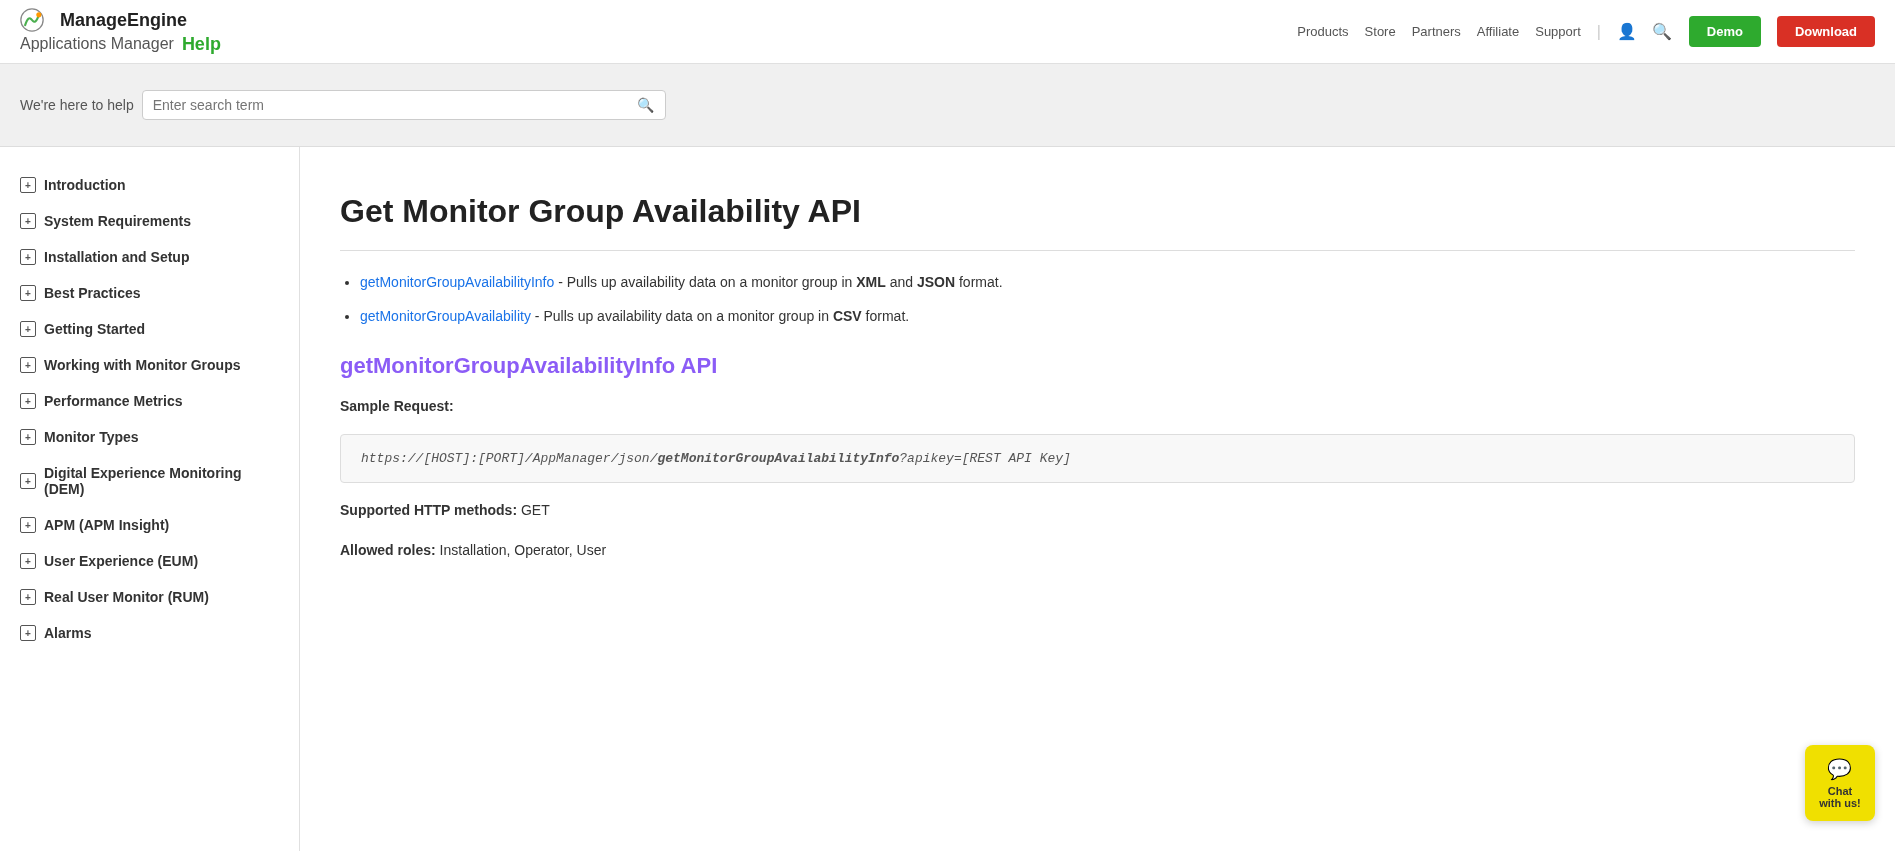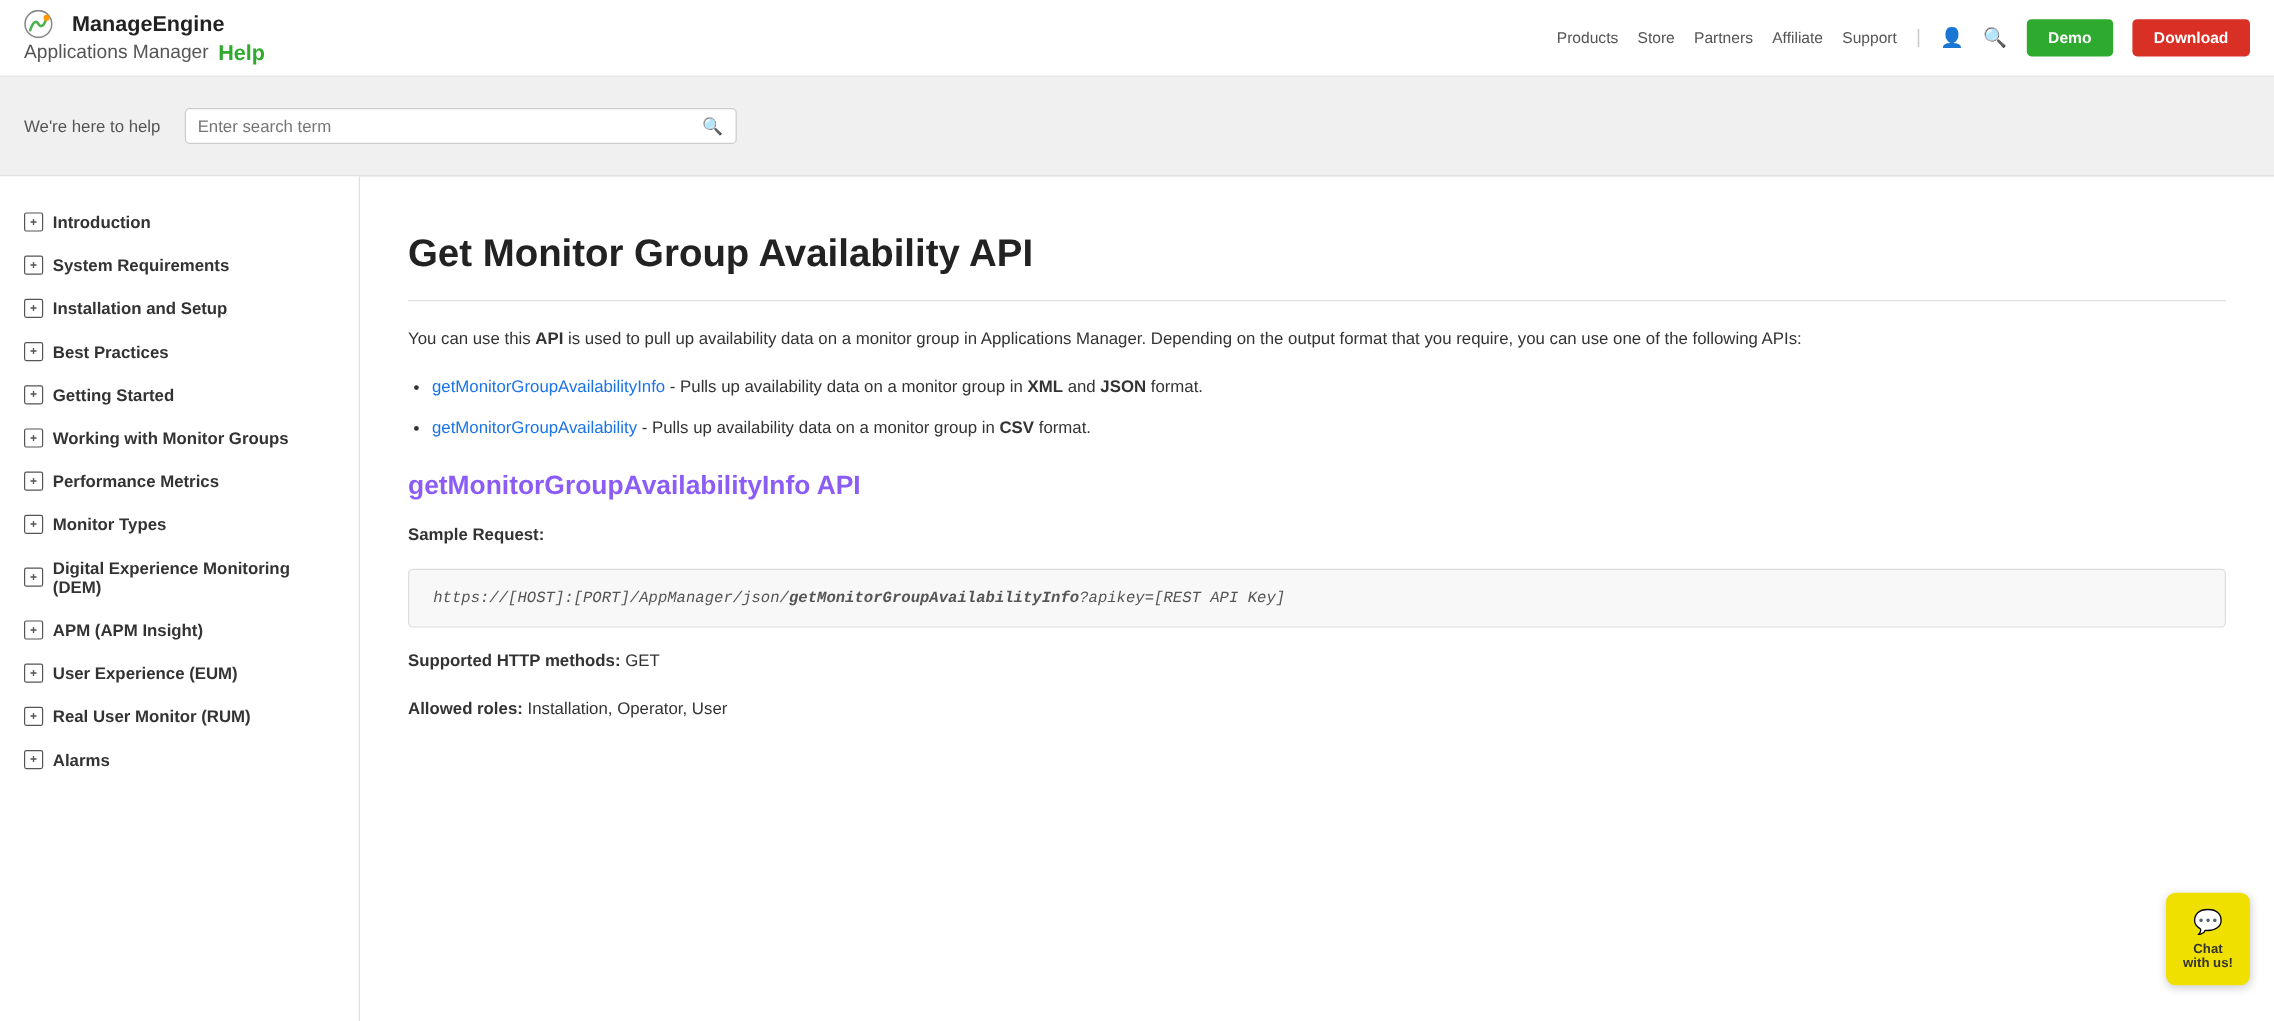--- a/index.html
+++ b/index.html
@@ -97,36 +97,36 @@
       cursor: pointer;
       color: #555;
     }
 
     
     .search-bar {
       background: #f0f0f0;
       padding: 26px 20px;
       display: flex;
       align-items: center;
-      gap: 20px;
+      gap: 8px;
       border-bottom: 1px solid #ddd;
     }
     .search-bar-label {
       color: #555;
       font-size: 14px;
       white-space: nowrap;
     }
     .search-input-wrapper {
       display: flex;
       align-items: center;
       background: #fff;
       border: 1px solid #ccc;
       border-radius: 4px;
       padding: 6px 10px;
-      width: 460px;
+      width: 524px;
     }
     .search-input-wrapper input {
       border: none;
       outline: none;
       width: 100%;
       font-size: 14px;
       color: #999;
       background: transparent;
     }
     .search-icon {
@@ -369,23 +369,20 @@
     <div class="sidebar-item">
       <div class="sidebar-item-icon">+</div>
       <span class="sidebar-item-label">Alarms</span>
     </div>
   </div>
 
   <div class="content">
     <h1>Get Monitor Group Availability API</h1>
     <hr>
 
-    <p>
-      <span>You can use this </span><strong>API</strong><span> is used to pull up availability data on a monitor group in Applications Manager. Depending on the output format that you require, you can use one of the following APIs:</span>
-    </p>
 
     <ul>
       <li>
         <a href="#">getMonitorGroupAvailabilityInfo</a><span> - Pulls up availability data on a monitor group in </span><strong>XML</strong><span> and </span><strong>JSON</strong><span> format.</span>
       </li>
       <li>
         <a href="#">getMonitorGroupAvailability</a><span> - Pulls up availability data on a monitor group in </span><strong>CSV</strong><span> format.</span>
       </li>
     </ul>
 

